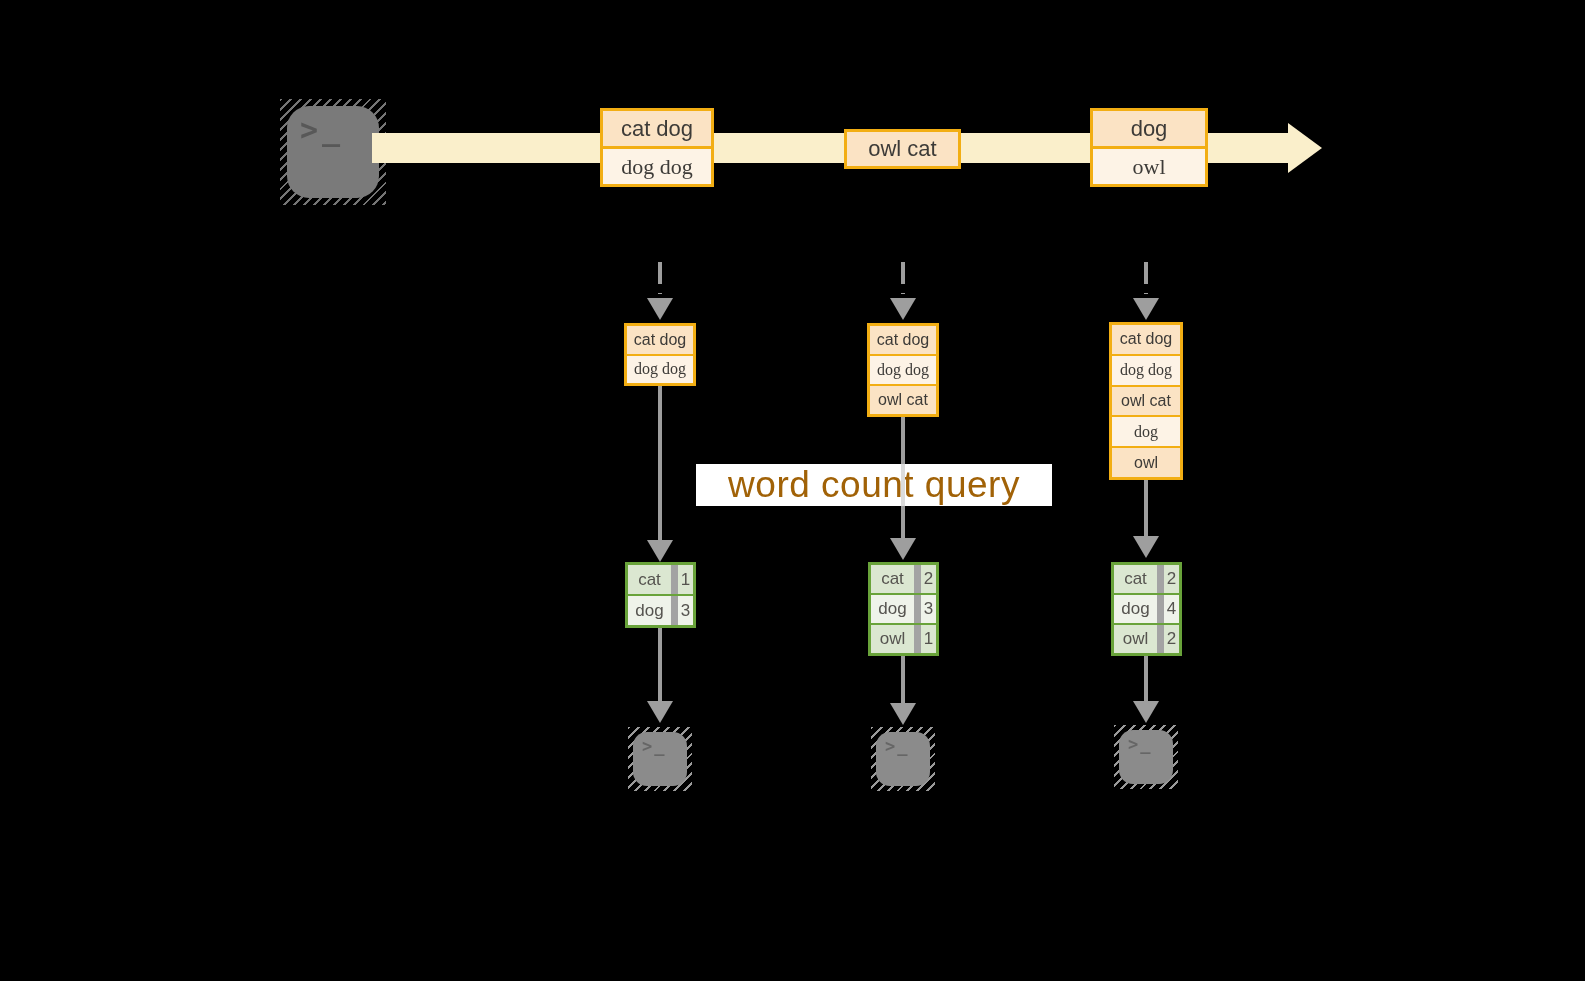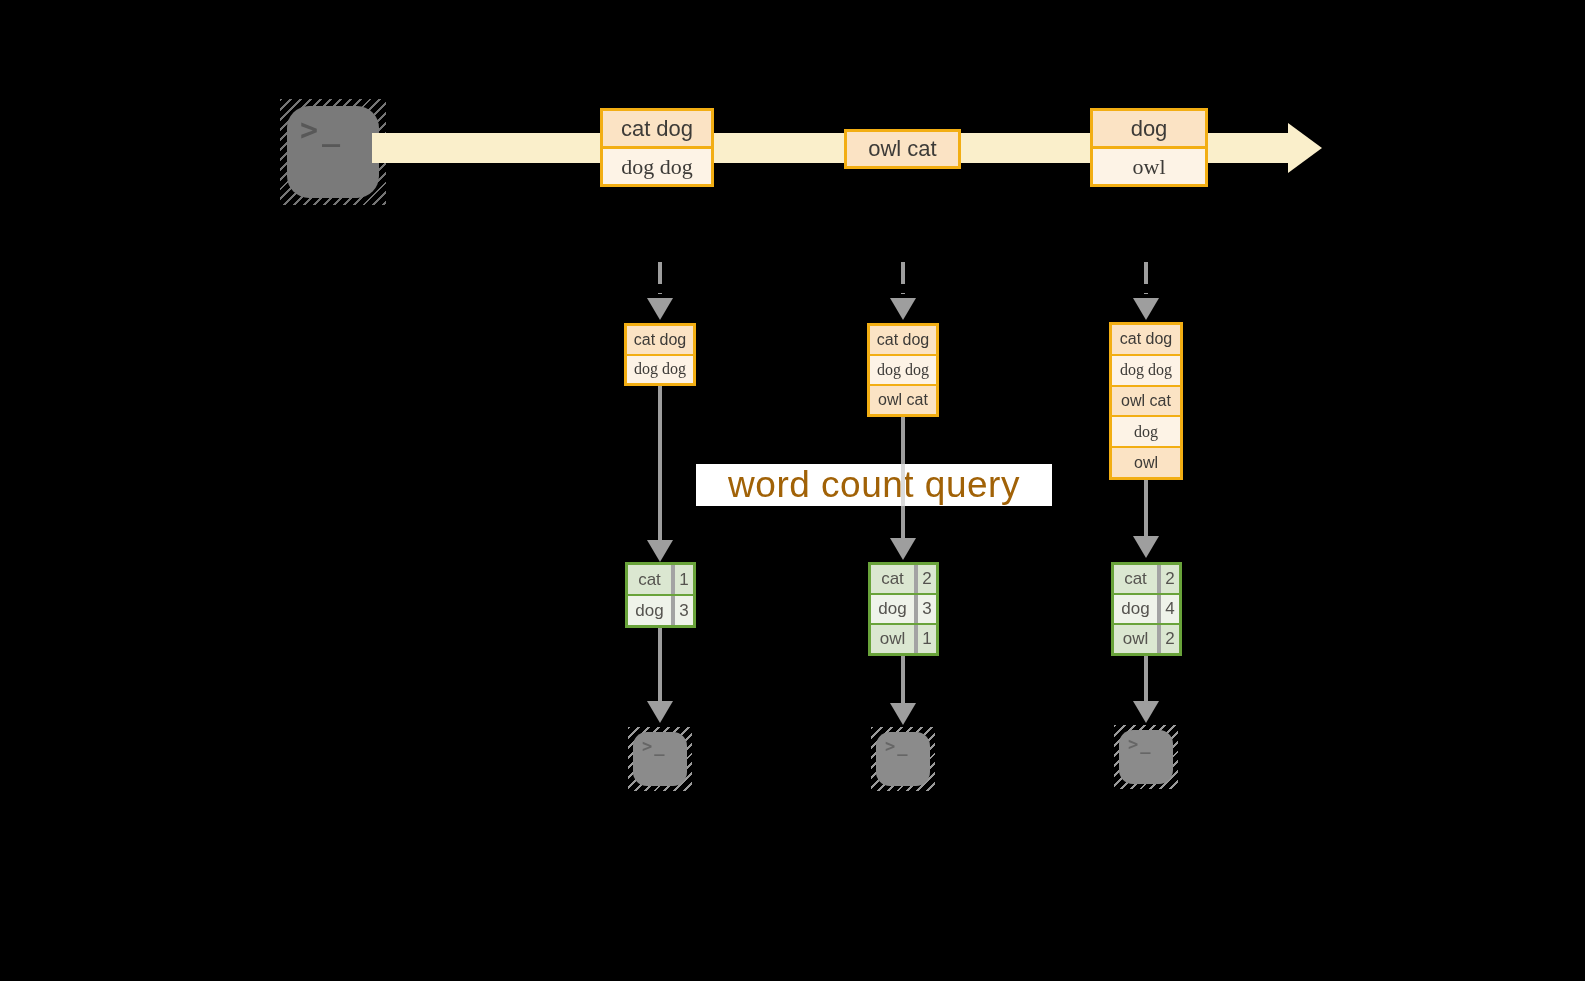--- a/index.html
+++ b/index.html
@@ -30,21 +30,21 @@
   .obox.sm .row{font-size:16px;}
   .obox.sm .row + .row{border-top:2px solid #f2ae13;}
   .fill-dark{background:#fbe3c4;}
   .fill-light{background:#fdf3e6;font-family:Liberation Serif, serif;}
 
   
   .gtable{border:3px solid #69a33a;box-sizing:border-box;display:flex;flex-direction:column;z-index:4;}
   .gtable .trow{flex:1;display:flex;}
   .gtable .trow + .trow{border-top:2px solid #69a33a;}
   .tcell{display:flex;align-items:center;justify-content:center;color:#55534f;font-size:17px;}
-  .tcell-word{width:43px;border-right:4px solid #a3a3a3;}
+  .tcell-word{width:43px;border-right:7px solid #a3a3a3;}
   .tcell-num{flex:1;}
   .g-dark{background:#dbe7d1;}
   .g-light{background:#eff3ea;}
 
   
   .banner{left:696px;top:464px;width:356px;height:42px;background:#ffffff;z-index:3;
           display:flex;align-items:center;justify-content:center;
           font-size:37px;color:#a16207;letter-spacing:.5px;}
   .banner-arrow-trace{position:absolute;left:205px;top:0;width:4px;height:100%;background:#dcdcdc;}
 

